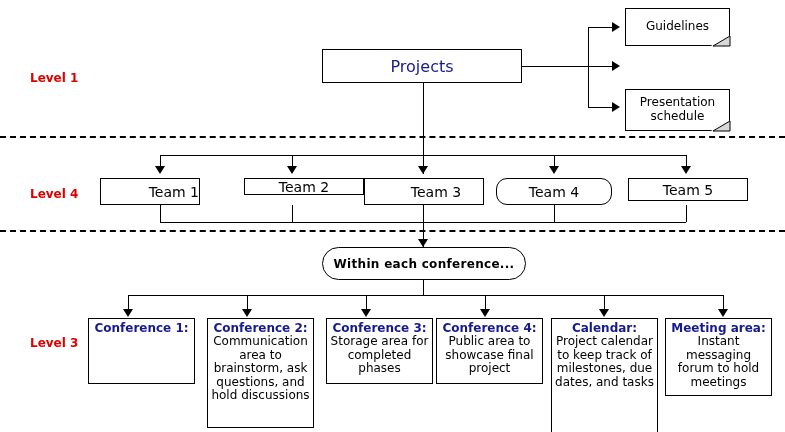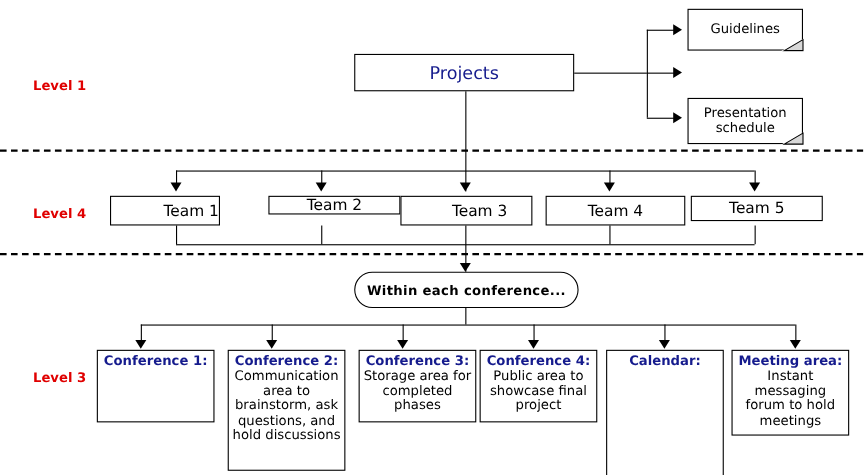--- a/index.html
+++ b/index.html
@@ -215,21 +215,21 @@
 
   <div class="box box-team" style="left:100px; top:178px; width:100px; height:27px;align-items:flex-end;">
     <span>Team 1</span>
   </div>
   <div class="box box-team" style="left:232px; top:178px; width:120px; height:17px;margin-left:12px;">
     <span>Team 2</span>
   </div>
   <div class="box box-team" style="left:364px; top:178px; width:120px; height:27px;padding-left:24px;">
     <span>Team 3</span>
   </div>
-  <div class="box box-team" style="left:496px; top:178px; width:127px; height:27px;">
+  <div class="box box-team" style="left:496px; top:178px; width:116px; height:27px;border-radius:11px;">
     <span>Team 4</span>
   </div>
   <div class="box box-team" style="left:628px; top:178px; width:120px; height:23px;">
     <span>Team 5</span>
   </div>
 
   <div class="vline" style="left:160px; top:205px; height:17px;"></div>
   <div class="vline" style="left:292px; top:205px; height:17px;"></div>
   <div class="vline" style="left:554px; top:205px; height:17px;"></div>
   <div class="vline" style="left:686px; top:205px; height:17px;"></div>
@@ -278,20 +278,21 @@
     <span class="leaf-desc">Storage area for completed phases</span>
   </div>
 
   <div class="leaf" style="left:436px; top:318px; width:107px; height:66px;">
     <span class="leaf-title">Conference 4:</span>
     <span class="leaf-desc">Public area to showcase final project</span>
   </div>
 
   <div class="leaf" style="left:551px; top:318px; width:107px; height:118px;">
     <span class="leaf-title">Calendar:</span>
+    <span class="leaf-desc">Project calendar to keep track of milestones, due dates, and tasks</span>
   </div>
 
   <div class="leaf" style="left:665px; top:318px; width:107px; height:78px;">
     <span class="leaf-title">Meeting area:</span>
     <span class="leaf-desc">Instant messaging forum to hold meetings</span>
   </div>
 
 </div>
 
 </body></html>

